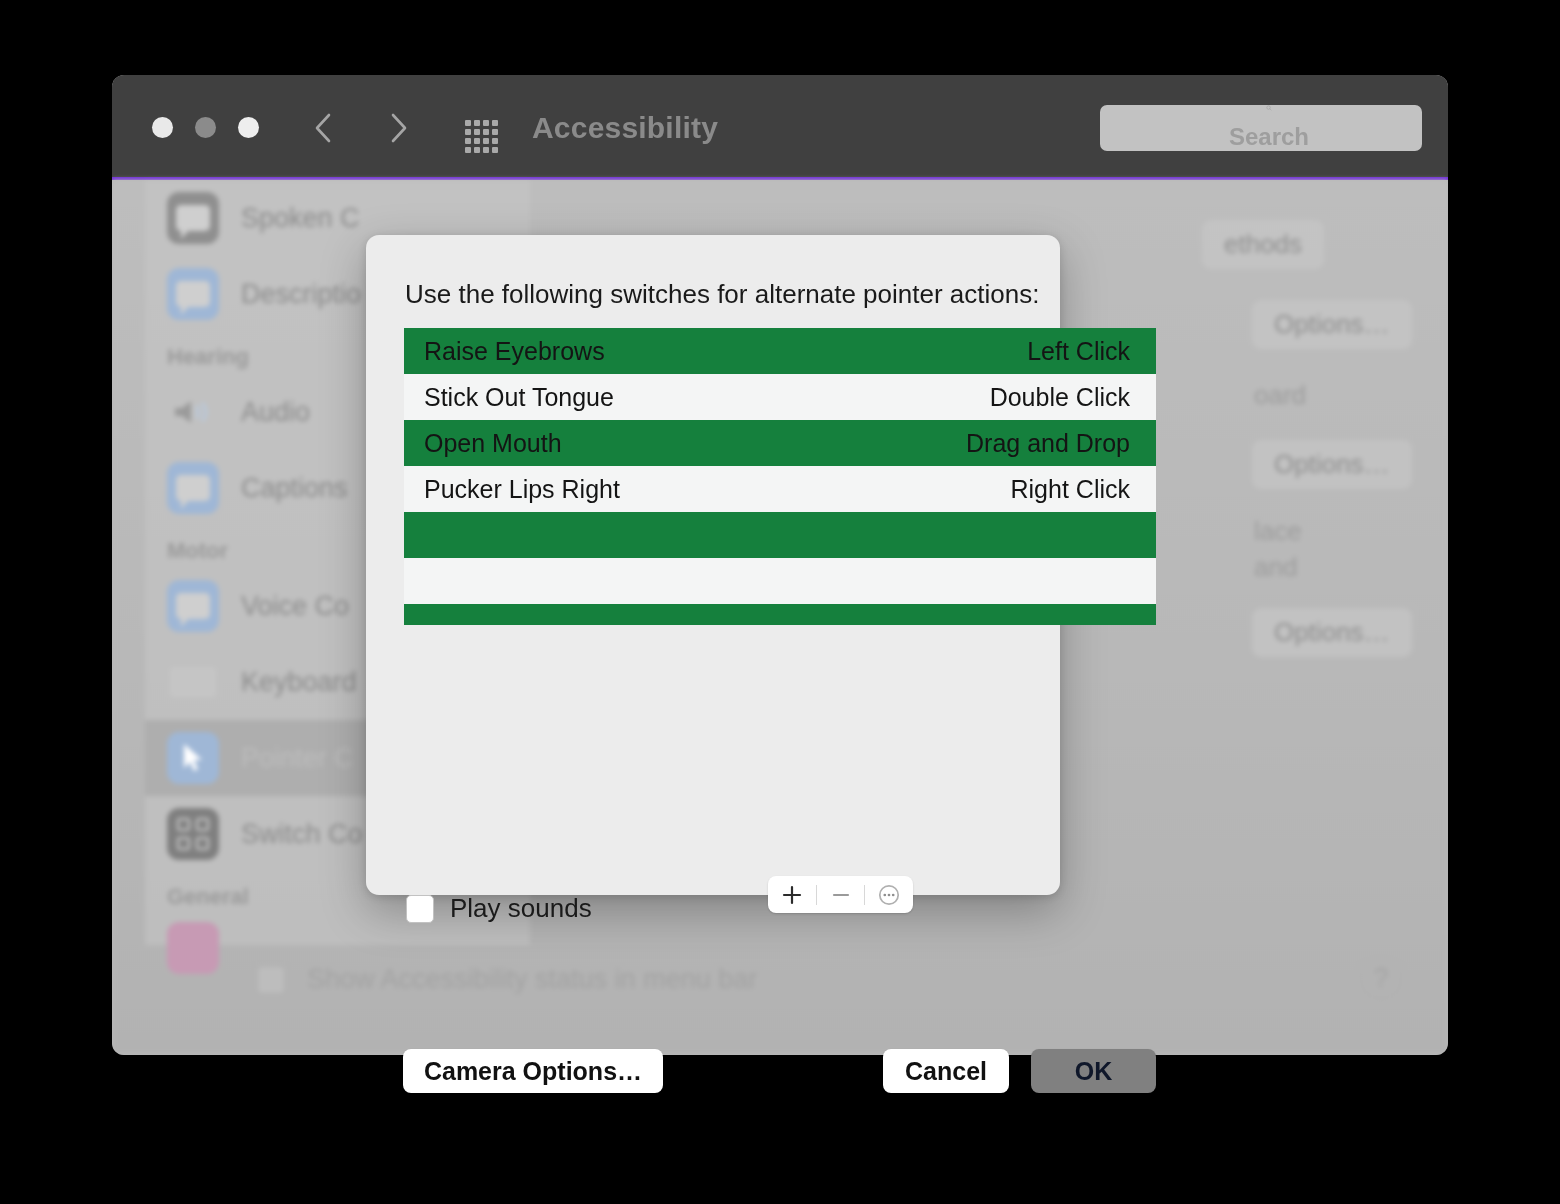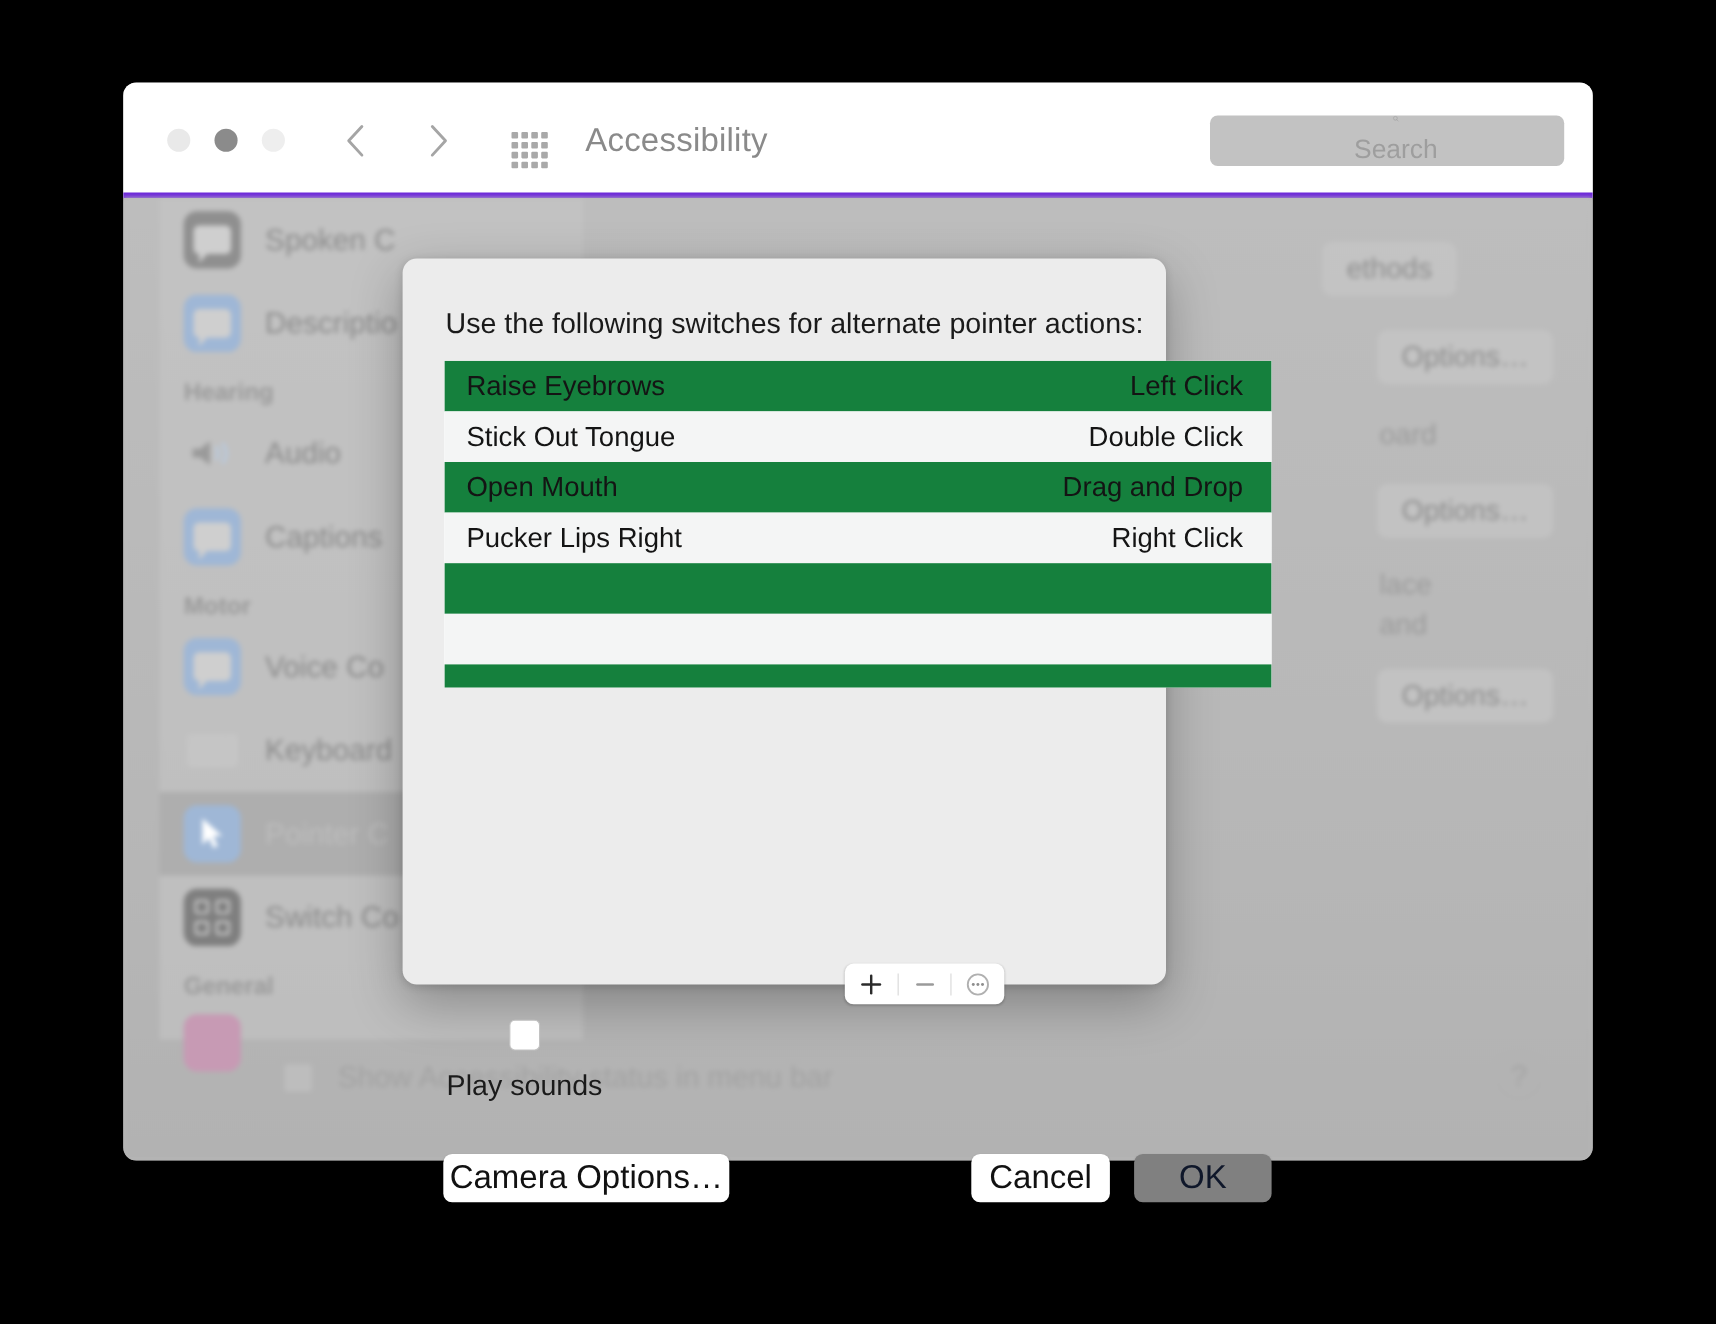--- a/index.html
+++ b/index.html
@@ -18,22 +18,23 @@
     border-radius: 12px;
     overflow: hidden;
     background: #b9b9b9;
     box-shadow: 0 22px 60px rgba(0,0,0,.55);
   }
 
   
   #titlebar {
     position: relative;
     height: 105px;
-    background: #ffffff;
-    border-bottom: 5px solid #6d28d9;
+    background: #404040;
+    border-bottom: 3px solid #6d28d9;
+    font-weight: bold;
   }
   .traffic-lights {
     position: absolute; left: 40px; top: 42px;
     display: flex; gap: 22px;
   }
   .tl { width: 21px; height: 21px; border-radius: 50%; }
   .tl.close { background: #e9e9e9; }
   .tl.min   { background: #8b8b8b; }
   .tl.max   { background: #eeeeee; }
 
@@ -149,21 +150,21 @@
   .cb-row { position: absolute; display: flex; align-items: center; gap: 16px; font-size: 26px; color: #1a1a1a; }
   .cbox { width: 28px; height: 28px; border-radius: 5px; background: #fff;
           border: 1px solid #c2c2c2; display: flex; align-items: center; justify-content: center; }
   .cbox.checked { background: #8c8c8c; border-color: #8c8c8c; }
   .cbox.checked svg { display: block; }
   .cbox svg { display: none; }
 
   .btn {
     position: absolute; height: 44px; border-radius: 8px;
     display: flex; align-items: center; justify-content: center;
-    font-size: 30px; white-space: nowrap;
+    font-size: 25px; white-space: nowrap; font-weight: bold;
   }
   .btn.white { background: #fff; color: #111; box-shadow: 0 1px 2px rgba(0,0,0,.17); }
   .btn.default { background: #808080; color: #0f172a; box-shadow: 0 1px 2px rgba(0,0,0,.17); }
 </style>
 </head>
 <body>
 
 <div id="prefs-window">
 
   <div id="titlebar">
@@ -357,21 +358,21 @@
     <span class="tb">
       <svg width="24" height="24" viewBox="0 0 24 24">
         <circle cx="12" cy="12" r="9.2" fill="none" stroke="#b0b0b0" stroke-width="1.7"></circle>
         <circle cx="7.8" cy="12" r="1.35" fill="#8e8e8e"></circle>
         <circle cx="12" cy="12" r="1.35" fill="#8e8e8e"></circle>
         <circle cx="16.2" cy="12" r="1.35" fill="#8e8e8e"></circle>
       </svg>
     </span>
   </div>
 
-  <div class="cb-row" style="left:40px; top:692px;flex-direction:column;">
+  <div class="cb-row" style="left:40px; top:658px;">
     <span class="cbox">
       
     </span>
     <span>Play sounds</span>
   </div>
 
 
   <div class="btn white" style="left:37px; top:814px; width:260px;">Camera Options…</div>
   <div class="btn white" style="left:517px; top:814px; width:126px;">Cancel</div>
   <div class="btn default" style="left:665px; top:814px; width:125px;">OK</div>

